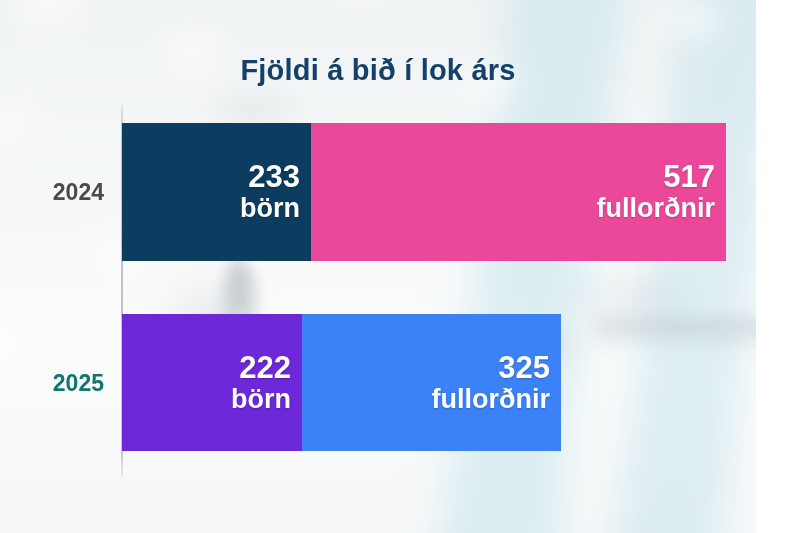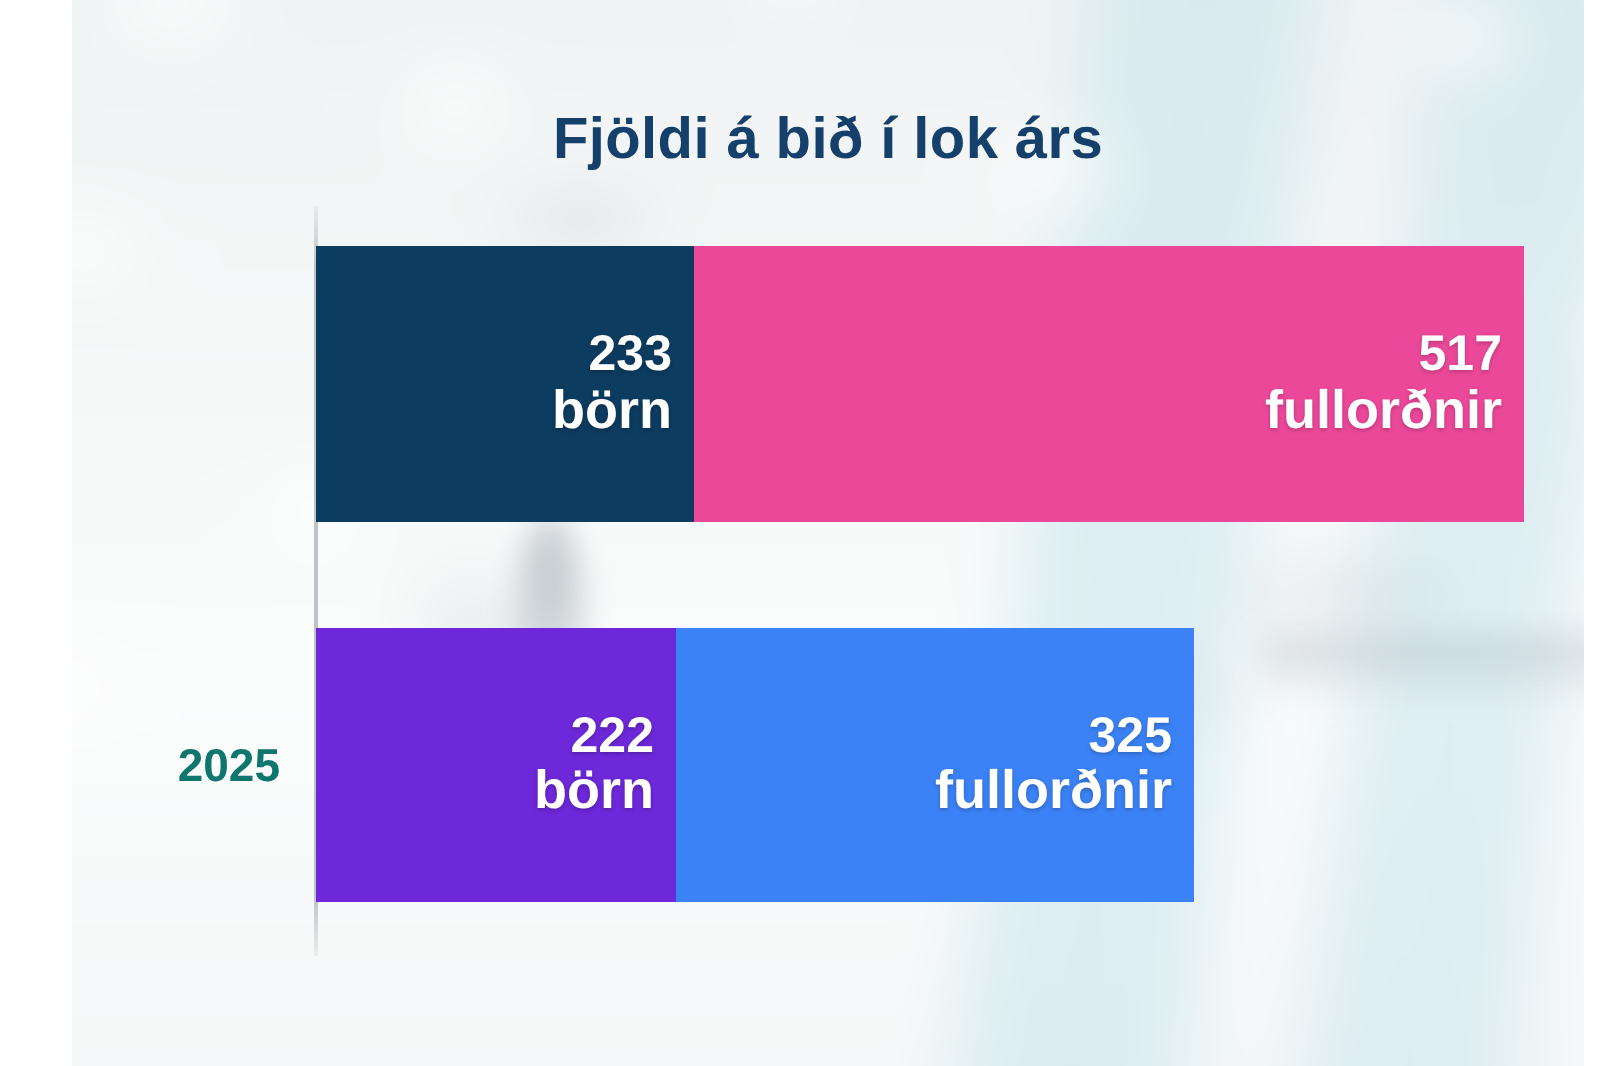--- a/index.html
+++ b/index.html
@@ -13,21 +13,20 @@
     font-family: "Liberation Sans", sans-serif;
   }
 
   
   #chart-stage {
     position: relative;
     width: 756px;
     height: 533px;
     background: #f2f4f5;
     overflow: hidden;
-    margin-left: 36px;
   }
 
   
   .bg-photo {
     position: absolute;
     inset: -40px;
     background-color: #f4f6f6;
     background-image:
       
       radial-gradient(ellipse 60px 42px at 13% 9%,  rgba(255,255,255,.98) 0%, rgba(255,255,255,0) 72%),
@@ -140,41 +139,42 @@
 
   .seg-label {
     text-align: right;
     color: #ffffff;
     font-weight: bold;
     line-height: 1.06;
     text-shadow: 0 1px 2px rgba(0,0,0,.22);
   }
   .seg-value {
     display: block;
-    font-size: 25px;
+    font-size: 31px;
   }
   .seg-unit {
     display: block;
     font-size: 27px;
   }
 </style>
 </head>
 <body>
 
 <div id="chart-stage">
 
   <div class="bg-photo"></div>
   <div class="bg-figure"></div>
   <div class="bg-bench"></div>
 
   <div class="chart-title" style="color: rgb(20, 64, 107);">Fjöldi á bið í lok árs</div>
 
   <div class="axis-line"></div>
 
   <div class="bar-row row-0">
+    <div class="year-label" style="color: rgb(74, 74, 74);">2024</div>
 
     <div class="bar-track">
 
       <div class="bar-seg children" style="width: 189px; background: rgb(13, 60, 97);">
         <div class="seg-label">
           <span class="seg-value">233</span>
           <span class="seg-unit">börn</span>
         </div>
       </div>
 

